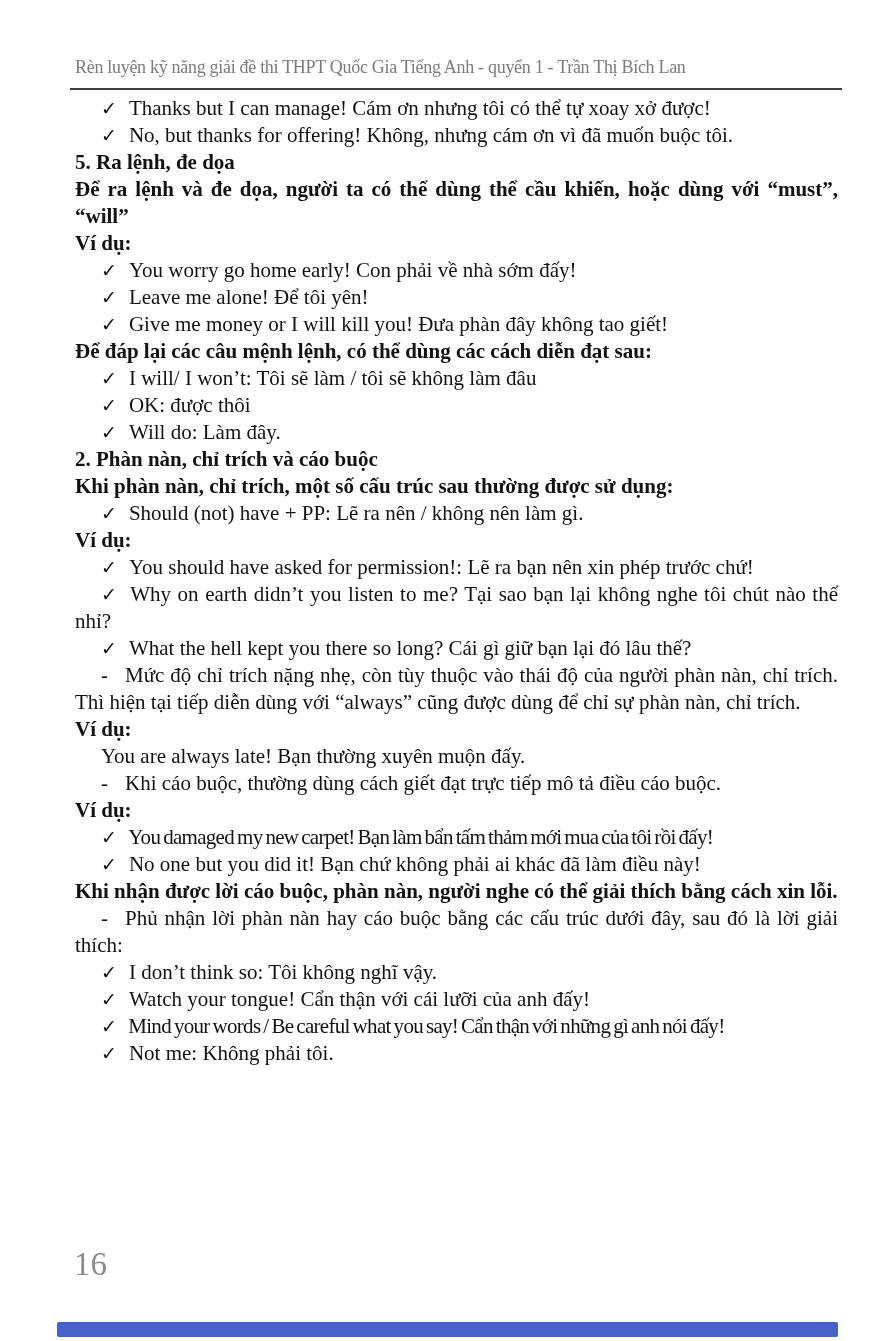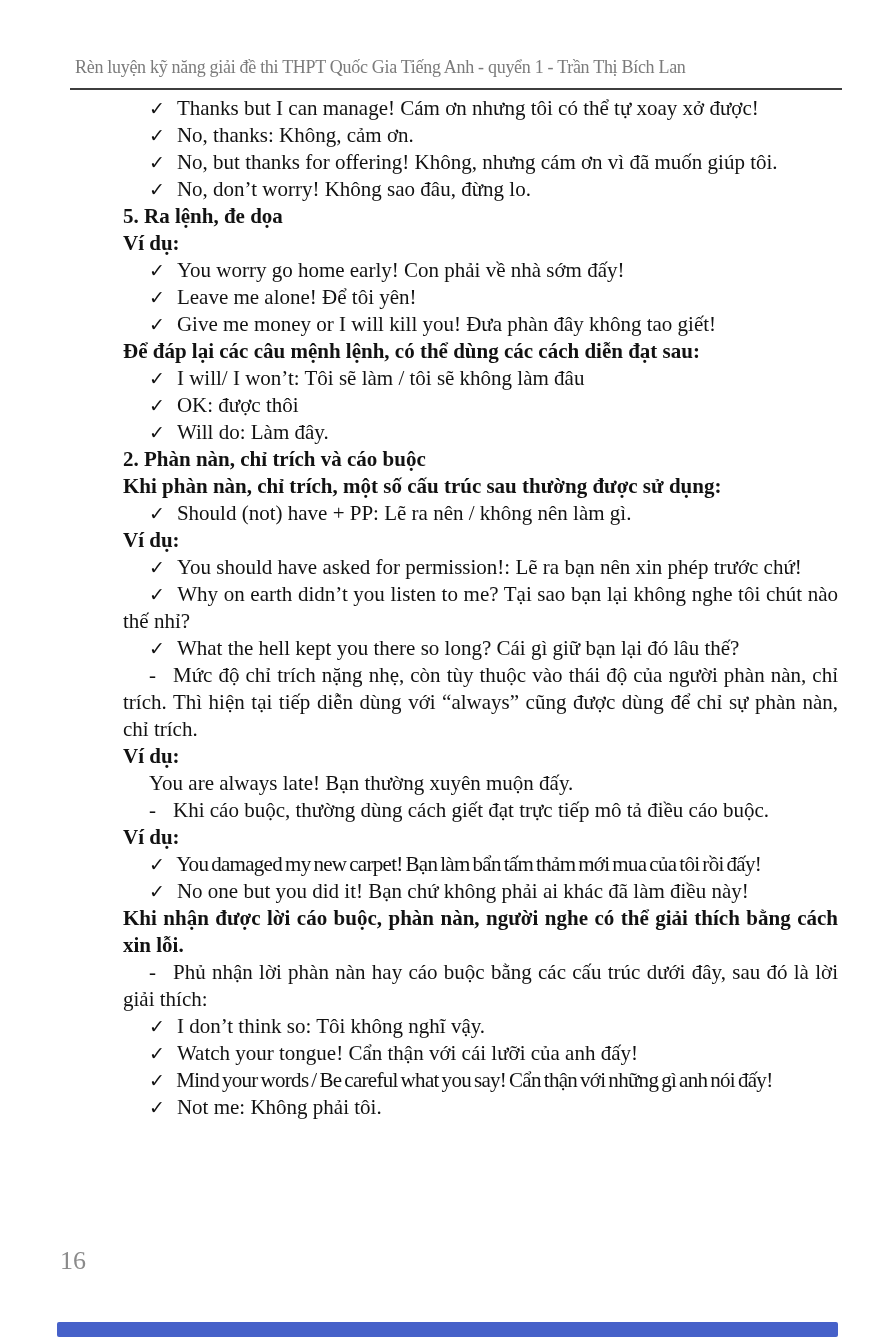--- a/index.html
+++ b/index.html
@@ -18,48 +18,47 @@
   }
   .header-rule {
     position:absolute; left:70px; top:88px; width:772px; height:0;
     border-top:2px solid var(--rule-color,#3d3d3d);
   }
   .content {
     position:absolute; left:75px; top:95px; width:763px;
     font-size:21px; line-height:27px;
     color:var(--body-color,#121212);
   }
-  .block { text-align:justify; text-indent:26px;margin-left:48px; }
+  .block { text-align:justify; text-indent:26px; }
   .block.heading, .block.bold { font-weight:bold; text-indent:0; }
   .block.plain { text-indent:26px; }
   .block .glyph { white-space:pre; }
   .block.check .glyph { font-family:"DejaVu Sans",sans-serif; margin-right:12px; font-size:19px; }
   .block.dash .glyph { margin-right:17px; }
   .block.condensed { letter-spacing:-0.7px; word-spacing:-1.6px; }
   .page-number {
-    position:absolute; left:60px; top:1246px;
-    font-size:26px; color:var(--pagenum-color,#8b8b8b);
+    position:absolute; left:74px; top:1246px;
+    font-size:33px; color:var(--pagenum-color,#8b8b8b);
   }
   .bottom-bar {
     position:absolute; left:57px; top:1322px; width:781px; height:15px;
     background:var(--bar-color,#4661c9); border-radius:2px;
   }
 </style>
 </head>
 <body>
 
 <div class="page">
   <div class="header-title">Rèn luyện kỹ năng giải đề thi THPT Quốc Gia Tiếng Anh - quyển 1 - Trần Thị Bích Lan</div>
   <div class="header-rule"></div>
   <div class="content">
       <div class="block check"><span class="glyph">✓</span><span>Thanks but I can manage! Cám ơn nhưng tôi có thể tự xoay xở được!</span></div>
-      <div class="block check"><span class="glyph">✓</span><span>No, thanks: Không, cảm ơn.</span></div>
-      <div class="block check"><span class="glyph">✓</span><span>No, but thanks for offering! Không, nhưng cám ơn vì đã muốn giúp tôi.</span></div>
-      <div class="block check"><span class="glyph">✓</span><span>No, don’t worry! Không sao đâu, đừng lo.</span></div>
+      <div class="block check"><span class="glyph">✓</span><span>No, but thanks for offering! Không, nhưng cám ơn vì đã muốn buộc tôi.</span></div>
       <div class="block heading"><span>5. Ra lệnh, đe dọa</span></div>
+      <div class="block bold"><span>Để ra lệnh và đe dọa, người ta có thể dùng thể cầu khiến, hoặc dùng với “must”, “will”</span></div>
       <div class="block bold"><span>Ví dụ:</span></div>
       <div class="block check"><span class="glyph">✓</span><span>You worry go home early! Con phải về nhà sớm đấy!</span></div>
       <div class="block check"><span class="glyph">✓</span><span>Leave me alone! Để tôi yên!</span></div>
       <div class="block check"><span class="glyph">✓</span><span>Give me money or I will kill you! Đưa phàn đây không tao giết!</span></div>
       <div class="block bold"><span>Để đáp lại các câu mệnh lệnh, có thể dùng các cách diễn đạt sau:</span></div>
       <div class="block check"><span class="glyph">✓</span><span>I will/ I won’t: Tôi sẽ làm / tôi sẽ không làm đâu</span></div>
       <div class="block check"><span class="glyph">✓</span><span>OK: được thôi</span></div>
       <div class="block check"><span class="glyph">✓</span><span>Will do: Làm đây.</span></div>
       <div class="block heading"><span>2. Phàn nàn, chỉ trích và cáo buộc</span></div>
       <div class="block bold"><span>Khi phàn nàn, chỉ trích, một số cấu trúc sau thường được sử dụng:</span></div>

